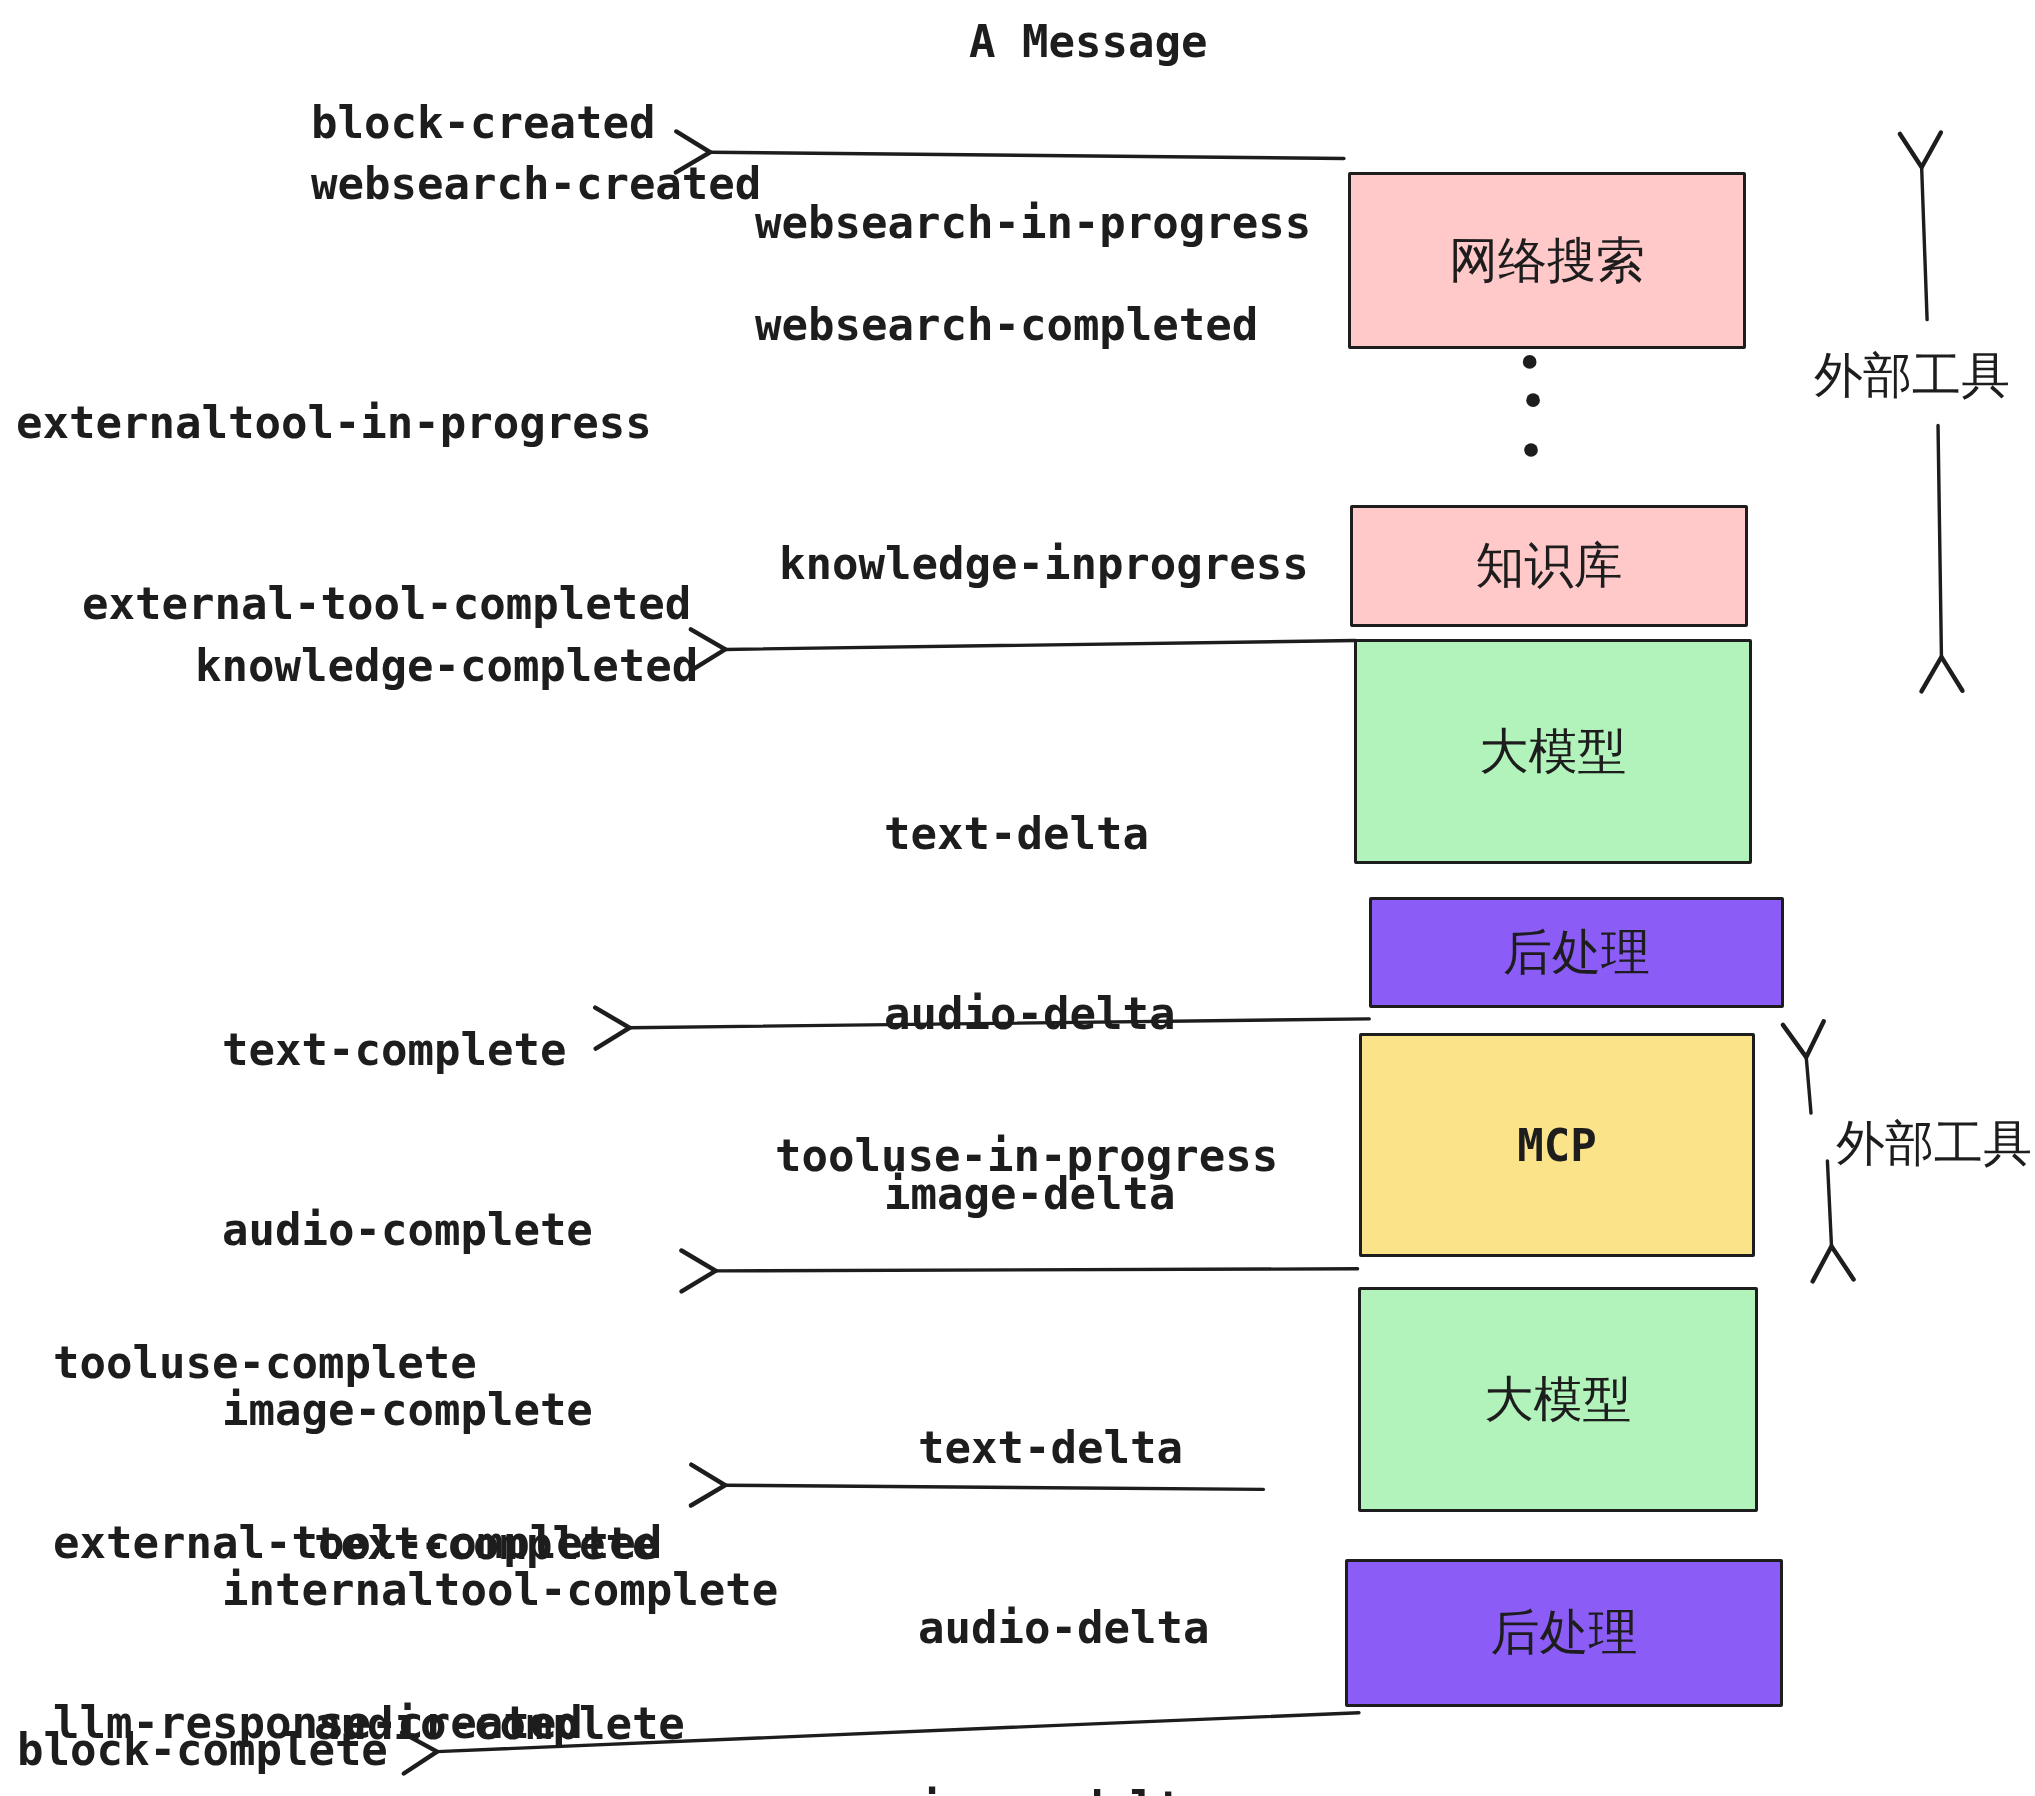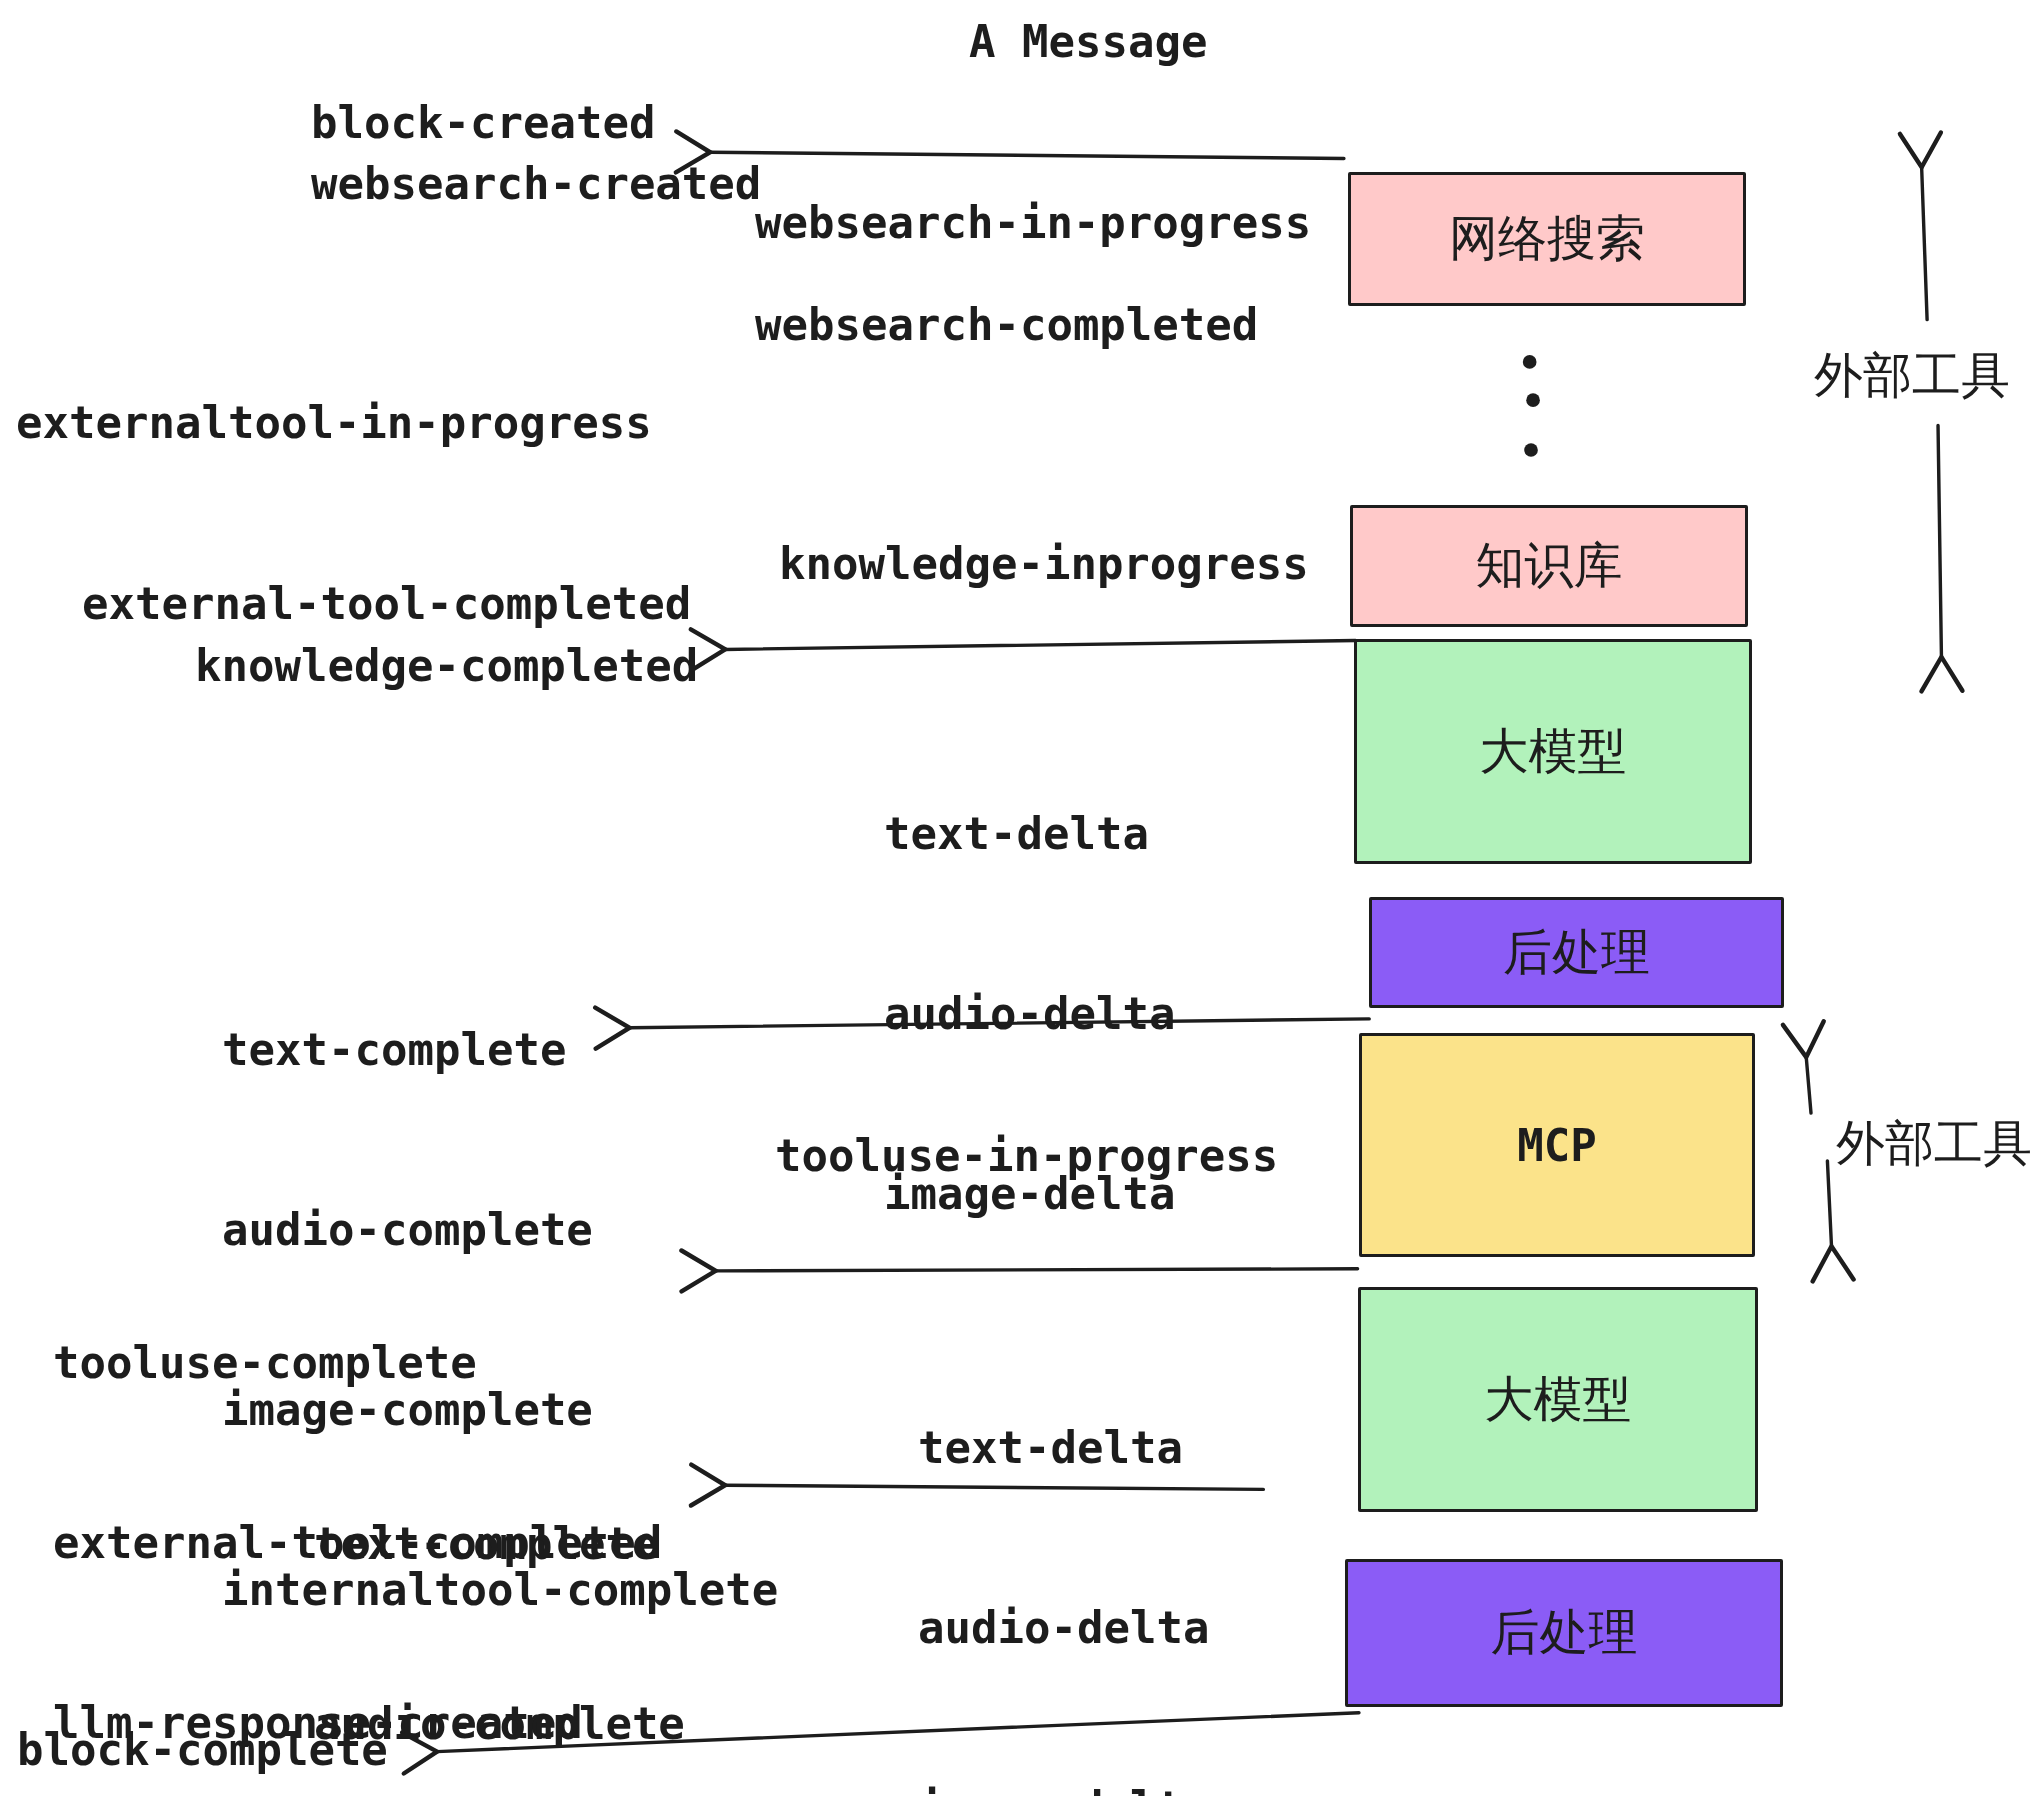--- a/index.html
+++ b/index.html
@@ -126,21 +126,21 @@
   <div class="ev" style="left:314px;top:1394px;">
     <span class="ln">text-complete</span>
     <span class="ln">audio-complete</span>
     
     
     
   </div>
 
   <div class="ev" style="left:17px;top:1720px;">block-complete</div>
 
-  <div class="box fill-pink" style="left:1348px;top:172px;width:398px;height:134px;">
+  <div class="box fill-pink" style="left:1348px;top:172px;width:398px;height:177px;">
     <span class="cn-label">网络搜索</span>
   </div>
 
   <div class="box fill-pink" style="left:1350px;top:505px;width:398px;height:122px;">
     <span class="cn-label">知识库</span>
   </div>
 
   <div class="box fill-green" style="left:1354px;top:639px;width:398px;height:225px;">
     <span class="cn-label">大模型</span>
   </div>

